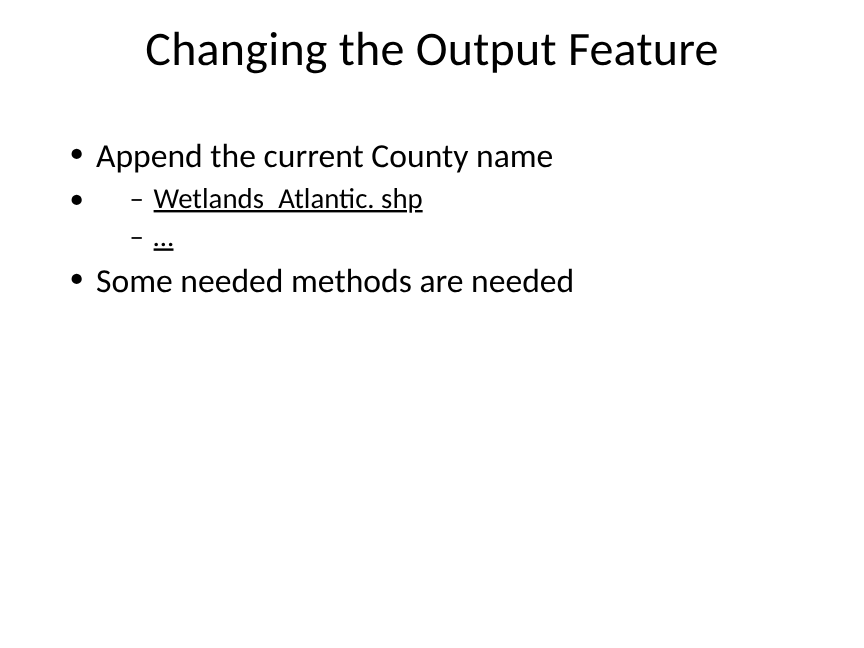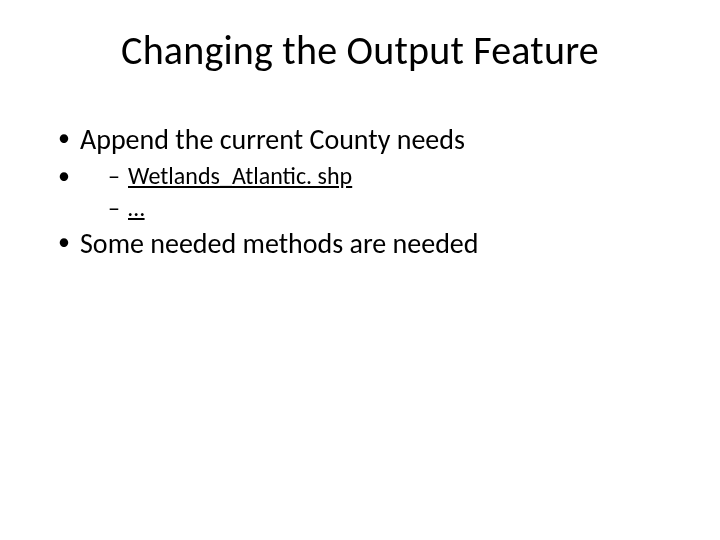--- a/index.html
+++ b/index.html
@@ -8,21 +8,21 @@
     width: 720px;
     height: 540px;
     background: #fff;
     font-family: Calibri, "Segoe UI", Arial, sans-serif;
     color: #000;
   }
   .slide {
     width: 720px;
     height: 540px;
     box-sizing: border-box;
-    padding: 26px 40px 0 40px;
+    padding: 16px 40px 0 40px;
   }
   .title {
     font-size: 40px;
     text-align: center;
     margin: 0 0 48px 0;
     font-weight: 400;
     letter-spacing: 0.2px;
   }
   ul.level1 {
     list-style: none;
@@ -62,21 +62,21 @@
     left: 0;
     top: 0;
   }
 </style>
 </head>
 <body>
 
 <div class="slide">
   <h1 class="title">Changing the Output Feature</h1>
   <ul class="level1">
-    <li><span>Append the current County needs</span></li>
+    <li><span>Append the current County name</span></li>
     <li>
       <ul class="level2">
         <li><span>Wetlands_Atlantic. shp</span></li>
         <li><span>…</span></li>
       </ul>
     </li>
     <li><span>Some needed methods are needed</span></li>
   </ul>
 </div>
 

